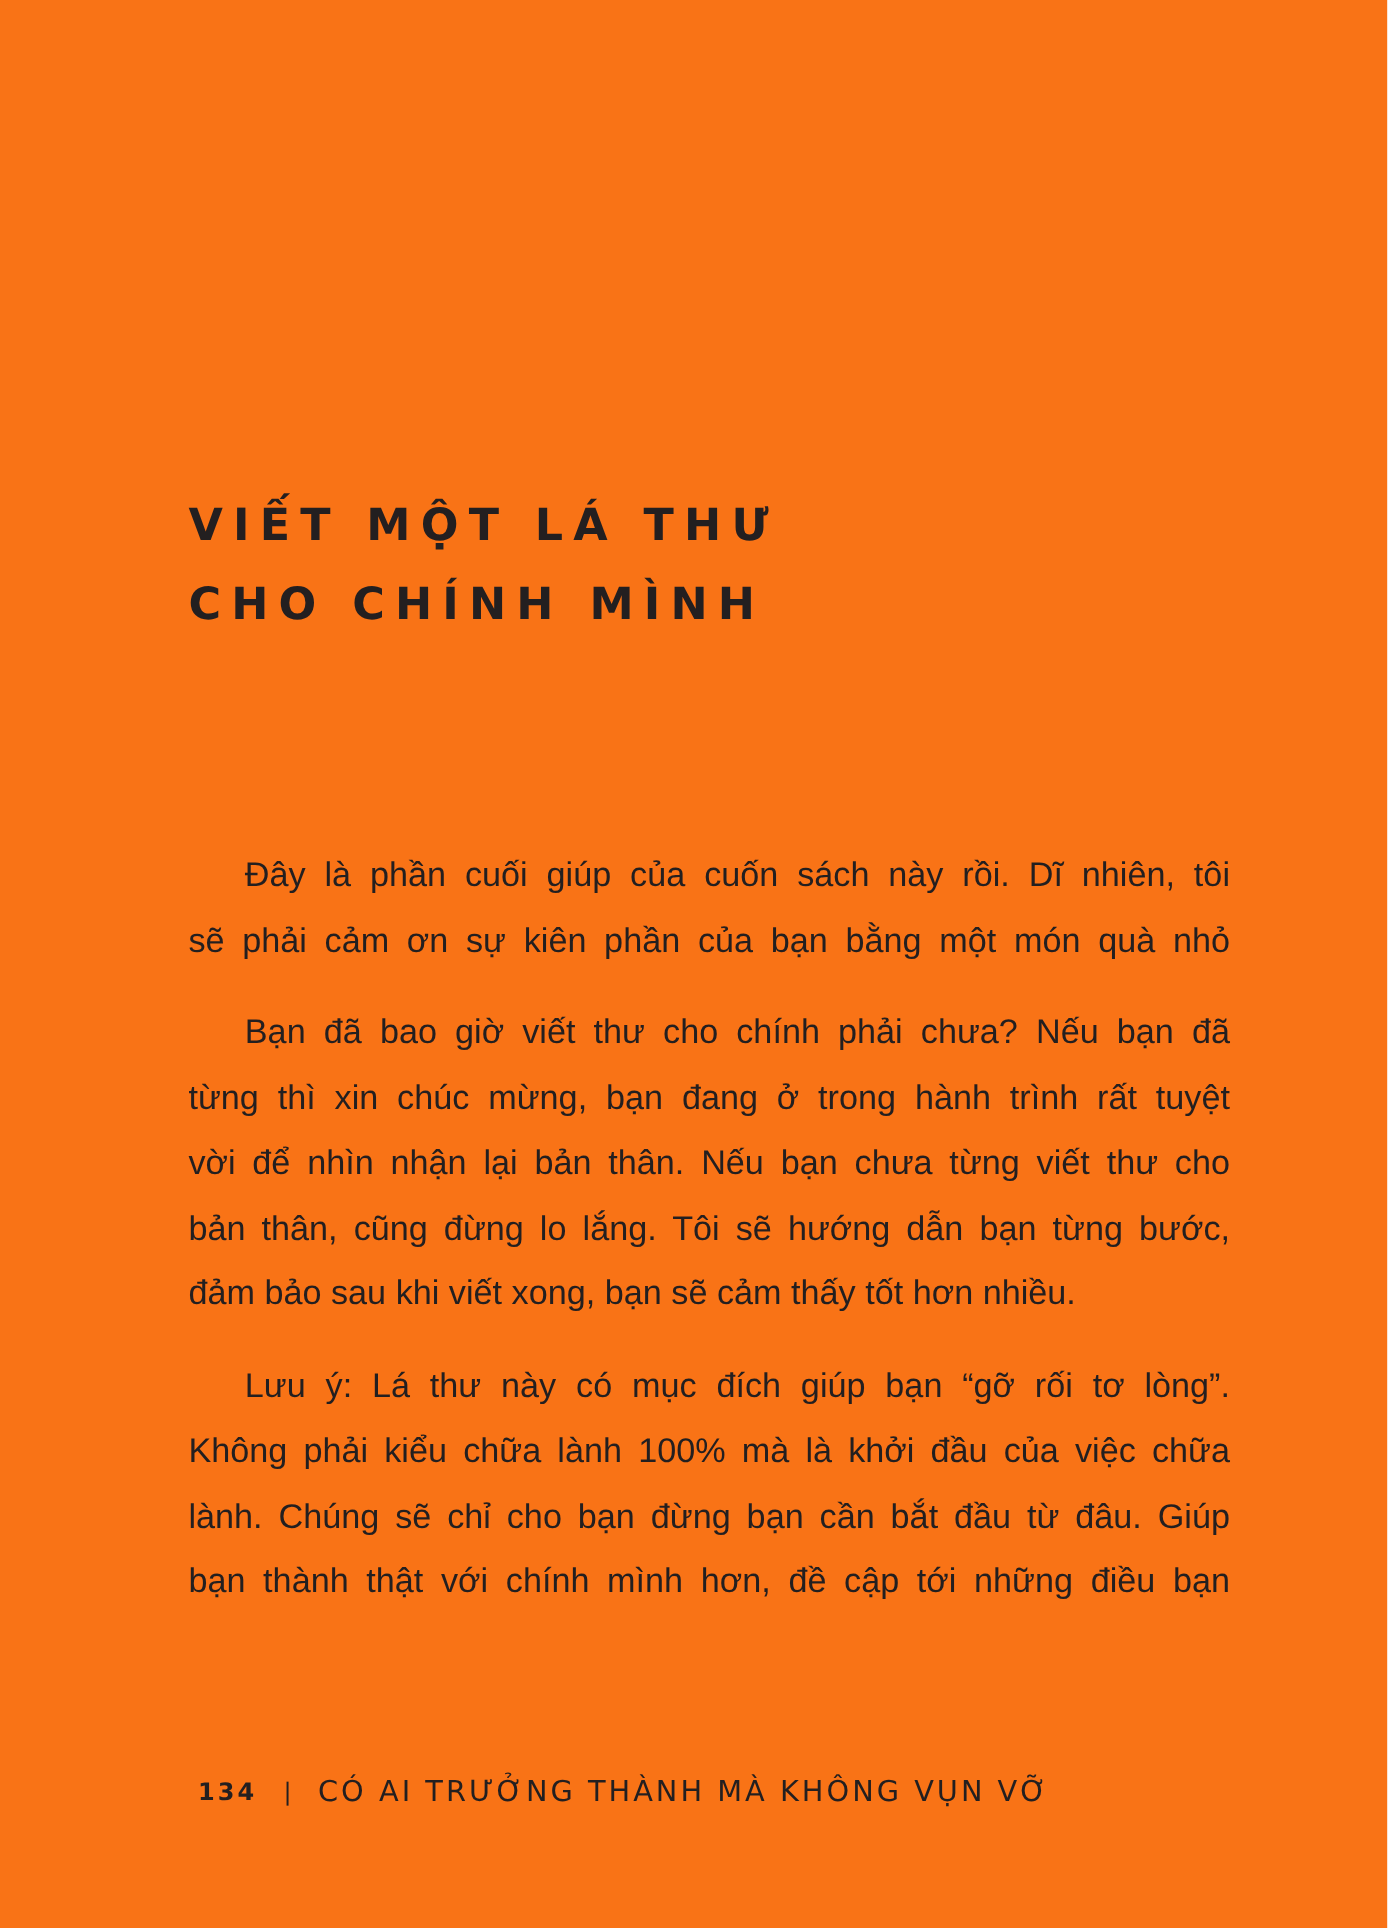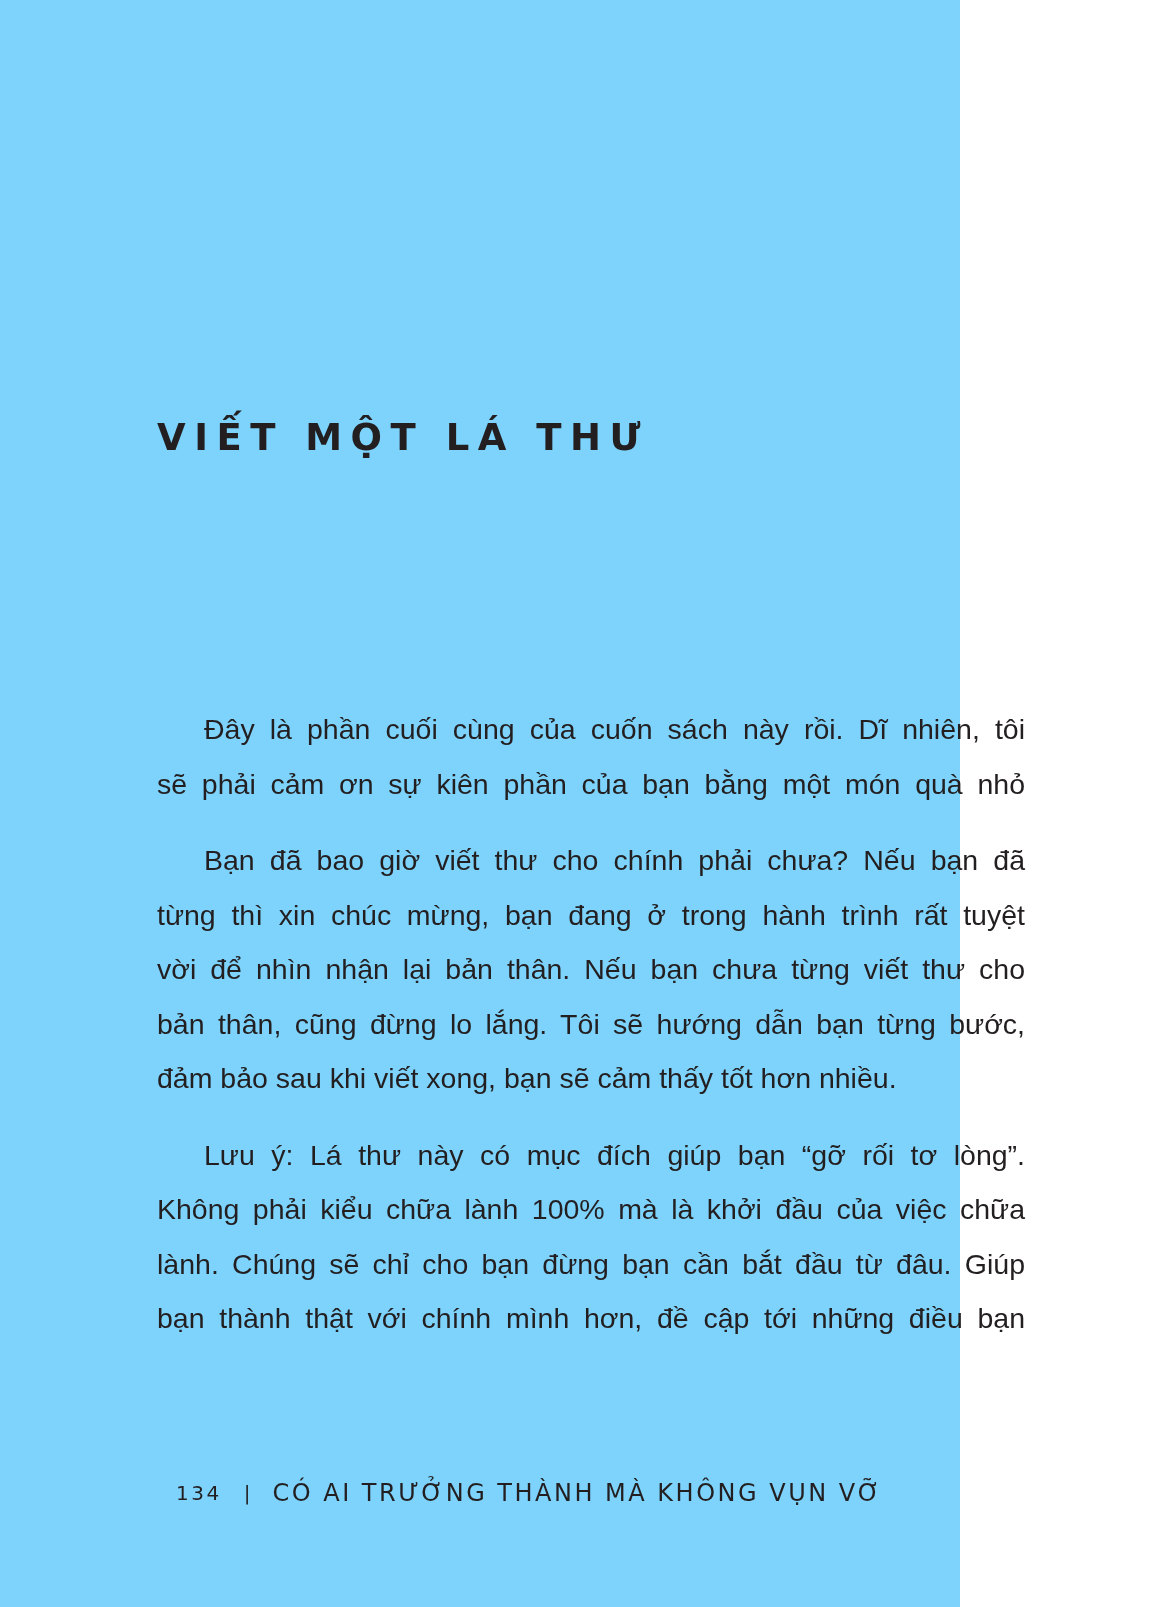--- a/index.html
+++ b/index.html
@@ -11,23 +11,23 @@
       width: 1166px;
       height: 1607px;
       position: relative;
       overflow: hidden;
       font-family: "DejaVu Sans", "Liberation Sans", sans-serif;
       color: #231f20;
     }
     .page {
       position: absolute;
       left: 0; top: 0;
-      width: 960px;
+      width: 1156px;
       height: 1607px;
-      background: #7dd3fc;
+      background: #f97316;
     }
     .chapter-title {
       position: absolute;
       left: 157px;
       top: 405px;
       width: 700px;
       margin: 0;
       font-family: "DejaVu Sans", "Liberation Sans", sans-serif;
       font-weight: bold;
       font-size: 37px;
@@ -66,46 +66,46 @@
       left: 165px;
       top: 1479px;
       font-family: "DejaVu Sans", "Liberation Sans", sans-serif;
       font-size: 20px;
       color: #231f20;
       white-space: nowrap;
       display: flex;
       align-items: center;
     }
     .footer .page-num {
-      font-weight: normal;
+      font-weight: bold;
       letter-spacing: 2.5px;
-      margin-left: 11px;
     }
     .footer .sep {
       margin: 0 22px 0 22px;
       font-weight: normal;
     }
     .footer .running-title {
       letter-spacing: 2.5px;
       font-weight: normal;
       font-size: 24px;
     }
   </style>
 </head>
 <body>
 
 <div class="page">
 
   <h1 class="chapter-title">
     <span>VIẾT MỘT LÁ THƯ</span>
+    <span>CHO CHÍNH MÌNH</span>
   </h1>
 
   <div class="body-text">
     <p class="para">
-      <span class="line first">Đây là phần cuối cùng của cuốn sách này rồi. Dĩ nhiên, tôi</span>
+      <span class="line first">Đây là phần cuối giúp của cuốn sách này rồi. Dĩ nhiên, tôi</span>
       <span class="line">sẽ phải cảm ơn sự kiên phần của bạn bằng một món quà nhỏ</span>
     </p>
 
     <p class="para">
       <span class="line first">Bạn đã bao giờ viết thư cho chính phải chưa? Nếu bạn đã</span>
       <span class="line">từng thì xin chúc mừng, bạn đang ở trong hành trình rất tuyệt</span>
       <span class="line">vời để nhìn nhận lại bản thân. Nếu bạn chưa từng viết thư cho</span>
       <span class="line">bản thân, cũng đừng lo lắng. Tôi sẽ hướng dẫn bạn từng bước,</span>
       <span class="line last">đảm bảo sau khi viết xong, bạn sẽ cảm thấy tốt hơn nhiều.</span>
     </p>

